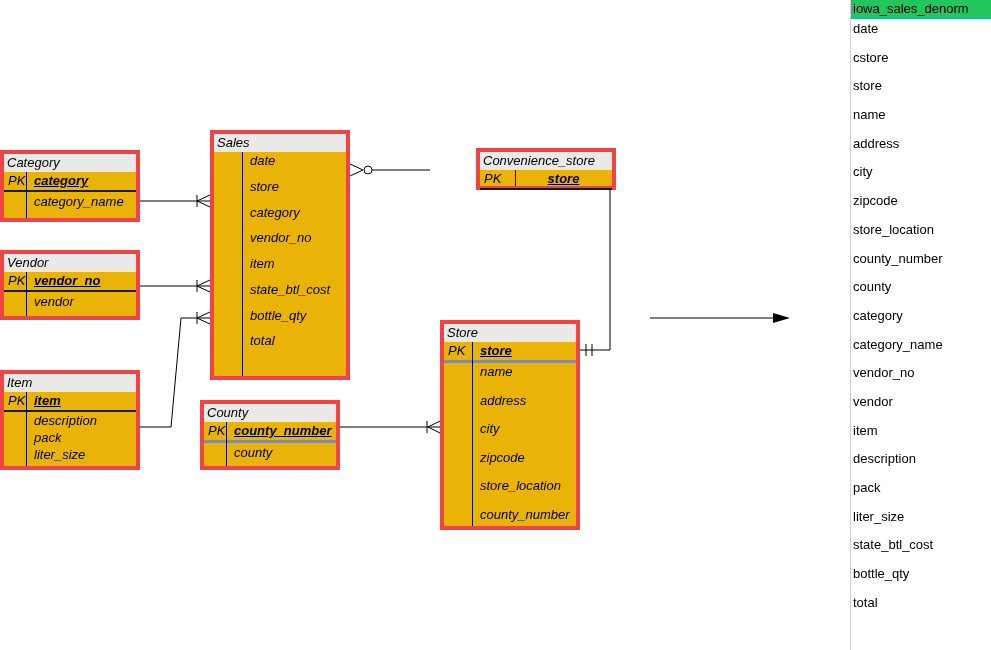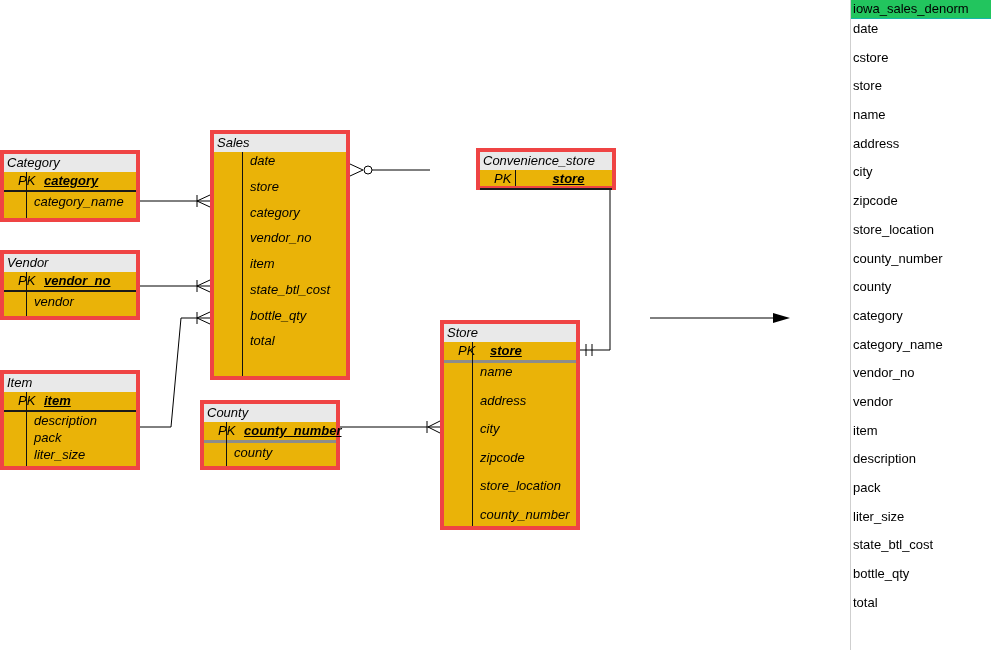--- a/index.html
+++ b/index.html
@@ -4,21 +4,21 @@
 <style>
   html,body{margin:0;padding:0;background:#fff;}
   .canvas{position:relative;width:991px;height:650px;background:#fff;overflow:hidden;
           font-family:"Liberation Sans",sans-serif;font-size:13px;color:#000;}
 
   
   .entity{position:absolute;background:#eab308;border:4px solid #ef4444;box-sizing:border-box;font-style:italic;}
   .ehead{height:18px;line-height:18px;background:#e9e9e9;padding-left:3px;white-space:nowrap;overflow:hidden;}
   .ebody{position:relative;height:calc(100% - 18px);}
   .ebody::before{content:"";position:absolute;left:var(--gut);top:0;bottom:0;border-left:1px solid #111;}
-  .pk-row{display:flex;height:18px;line-height:18px;border-bottom:2px solid #1a1a1a;padding-left:10px;}
+  .pk-row{display:flex;height:18px;line-height:18px;border-bottom:2px solid #1a1a1a;}
   .thick .pk-row{border-bottom:3px solid #8c8c8c;}
   .pk-cell{width:var(--gut);padding-left:4px;box-sizing:border-box;flex-shrink:0;}
   .pk-name{font-weight:bold;text-decoration:underline;padding-left:8px;white-space:nowrap;}
   .center .pk-name{flex:1;text-align:center;padding-left:0;}
   .frow{height:var(--rh,20px);line-height:19px;padding-left:calc(var(--gut) + 8px);
         white-space:nowrap;overflow:hidden;}
 
   .e-category{left:0;top:150px;width:140px;height:72px;--gut:22px;--rh:20px;}
   .e-vendor  {left:0;top:250px;width:140px;height:70px;--gut:22px;--rh:20px;}
   .e-item    {left:0;top:370px;width:140px;height:100px;--gut:22px;--rh:17px;}

